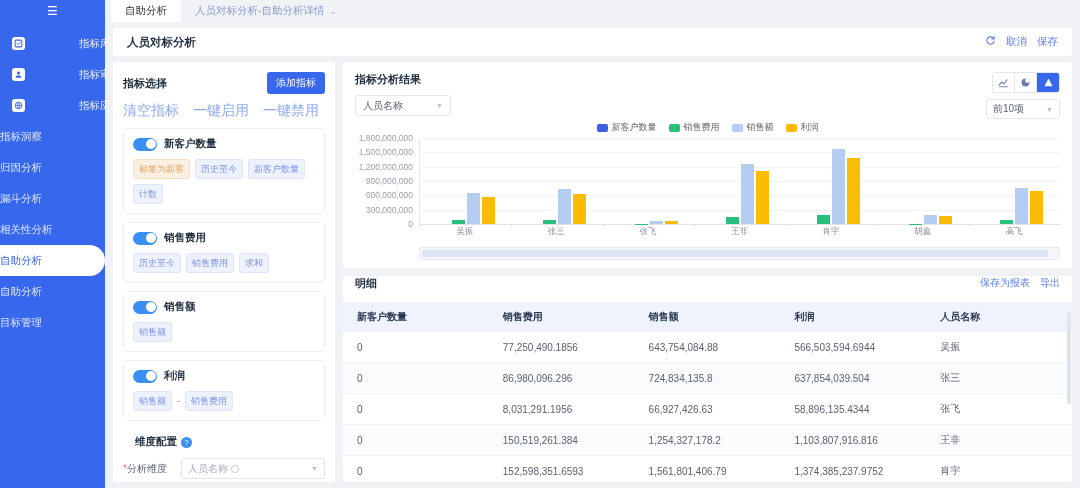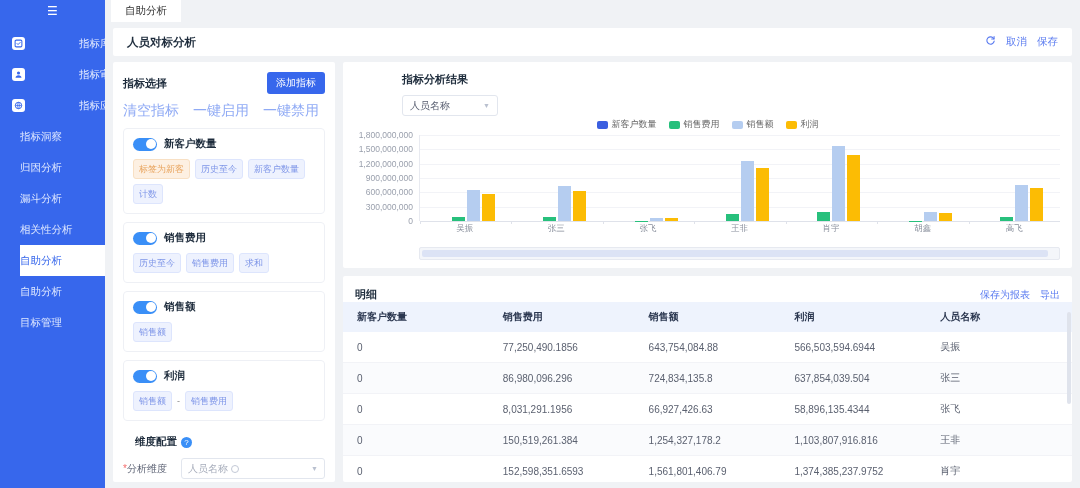--- a/index.html
+++ b/index.html
@@ -38,21 +38,20 @@
   .nav-item .nicon svg { display:block; }
   .nav-label { white-space: nowrap; }
   .nav-caret {
     position: absolute; right: 10px; top: 50%; transform: translateY(-50%);
     font-size: 8px; color: #c3d3fb;
   }
   .sub-item {
     height: 31px; display: flex; align-items: center;
     color: #dfe8ff; font-size: 10.5px; cursor: pointer;
     position: relative;
-    margin-left: 20px;
   }
   .sub-item.active {
     background: #fff; color: #3767ec;
     border-top-right-radius: 16px; border-bottom-right-radius: 16px;
     margin-right: 0px; width: 100%;
   }
 
   
   .right { flex: 1; display: flex; flex-direction: column; height: 488px; background: #f0f2f5; overflow: hidden; }
 
@@ -138,21 +137,21 @@
     color: #a7adbb; background: #fff; cursor: pointer; justify-content: space-between;
   }
   .select .sval { display: flex; align-items: center; gap: 3px; }
   .chev { font-size: 7px; color: #b9c0cf; }
   .dot-ico { width: 8px; height: 8px; border-radius: 50%; border: 1px solid #c3c9d6; display:inline-block; }
 
   
   .col-right { flex: 1; display: flex; flex-direction: column; gap: 8px; overflow: hidden; }
 
   .panel-chart { background: #fff; border-radius: 2px; padding: 10px 12px; flex: 0 0 206px; position: relative; }
-  .pc-head { display: flex; align-items: flex-start; justify-content: space-between; margin-left: 47px; }
+  .pc-head { display: flex; align-items: flex-start; justify-content: space-between; }
   .pc-title { font-size: 11px; font-weight: bold; color: #1f2d3d; }
   .chart-type-group { display: flex; border: 1px solid #e2e6ee; border-radius: 3px; overflow: hidden; }
   .ct-btn {
     width: 22px; height: 19px; display: flex; align-items: center; justify-content: center;
     cursor: pointer; background: #fff; border-right: 1px solid #e2e6ee; color:#6b7da8;
   }
   .ct-btn:last-child { border-right: none; }
   .ct-btn.active { background: #3767ec; color: #fff; }
   .pc-toolrow { display: flex; flex-direction: column; align-items: flex-end; gap: 6px; }
   .topn-select {
@@ -198,21 +197,21 @@
     background: #f4f6fa; border: 1px solid #e6e9f0; border-radius: 2px; cursor: pointer;
   }
   .scroll-thumb {
     position: absolute; left: 2px; top: 2px; bottom: 2px; width: 98%;
     background: #dce3f5; border-radius: 2px;
   }
 
   
   .panel-table { background: #fff; border-radius: 2px; flex: 1; overflow: hidden; display: flex; flex-direction: column; position: relative; }
   .pt-head {
-    height: 26px; display: flex; align-items: flex-end; justify-content: space-between;
+    height: 26px; display: flex; align-items: flex-start; justify-content: space-between;
     padding: 0 12px; flex: 0 0 26px;
   }
   .pt-title { font-size: 11px; font-weight: bold; color: #1f2d3d; }
   .pt-actions { display: flex; gap: 10px; }
   .pt-actions span { font-size: 10px; color: #5a7bf0; cursor: pointer; }
   table { width: 100%; border-collapse: collapse; table-layout: fixed; }
   thead th {
     background: #eef3fd; text-align: left; font-size: 10px; font-weight: bold;
     color: #2b3750; padding: 8px 0 8px 14px; white-space: nowrap;
   }
@@ -291,20 +290,24 @@
         <span>目标管理</span>
       </div>
     </div>
   </div>
 
   <div class="right">
 
     <div class="tabbar">
       <div class="tab active">
         <span>自助分析</span>
+      </div>
+      <div class="tab">
+        <span>人员对标分析-自助分析详情</span>
+        <span class="tclose">⌄</span>
       </div>
     </div>
 
     <div class="content">
 
       <div class="titlebar">
         <div class="page-title">人员对标分析</div>
         <div class="title-actions">
           <span class="refresh-ico">
             <svg width="11" height="11" viewBox="0 0 12 12">
@@ -396,20 +399,45 @@
         </div>
 
         <div class="col-right">
 
           <div class="panel-chart">
             <div class="pc-head">
               <div>
                 <div class="pc-title">指标分析结果</div>
                 <div class="sel-dim">
                   <span>人员名称</span>
+                  <span class="chev">▼</span>
+                </div>
+              </div>
+              <div class="pc-toolrow">
+                <div class="chart-type-group">
+                  <span class="ct-btn">
+                    <svg width="11" height="11" viewBox="0 0 12 12">
+                        <path d="M1.3 8.6l2.6-3 2.2 1.8 3.8-4.4" stroke="currentColor" stroke-width="1.2" fill="none" stroke-linecap="round" stroke-linejoin="round"></path>
+                        <path d="M1.3 10.6h9.4" stroke="currentColor" stroke-width="1"></path>
+                      </svg>
+                  </span>
+                  <span class="ct-btn">
+                    <svg width="11" height="11" viewBox="0 0 12 12">
+                        <circle cx="6" cy="6" r="4.3" fill="currentColor"></circle>
+                        <path d="M6 6V1.7A4.3 4.3 0 0 1 10.3 6z" fill="#fff"></path>
+                      </svg>
+                  </span>
+                  <span class="ct-btn active">
+                    <svg width="11" height="11" viewBox="0 0 12 12">
+                        <path d="M6 1.6l4.4 8.6H1.6z" fill="currentColor"></path>
+                      </svg>
+                  </span>
+                </div>
+                <div class="topn-select">
+                  <span>前10项</span>
                   <span class="chev">▼</span>
                 </div>
               </div>
             </div>
 
             <div class="legend">
               <div class="legend-item">
                 <span class="legend-swatch" style="background:#3b5fe0"></span>
                 <span class="legend-label">新客户数量</span>
               </div>

